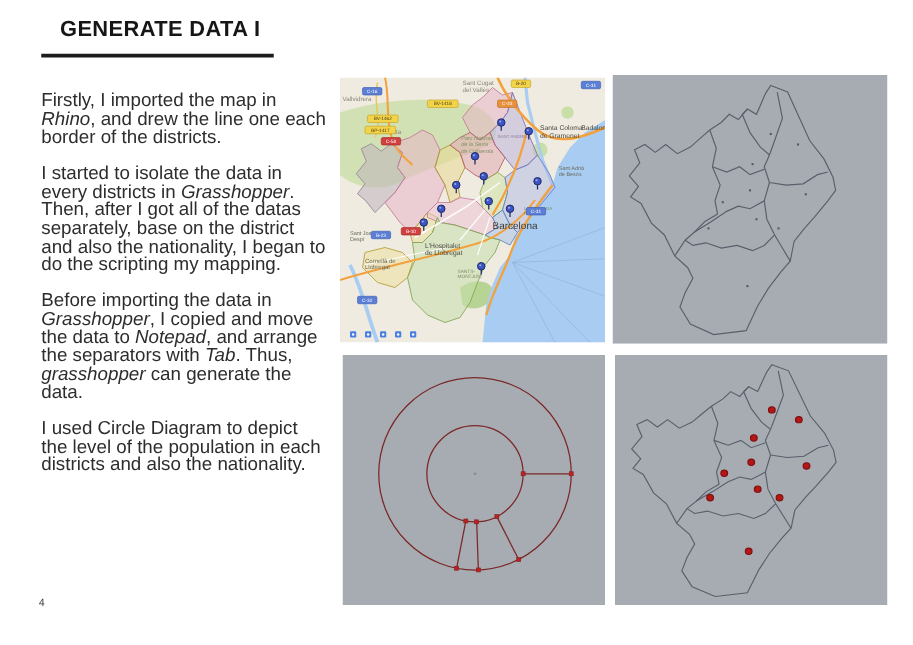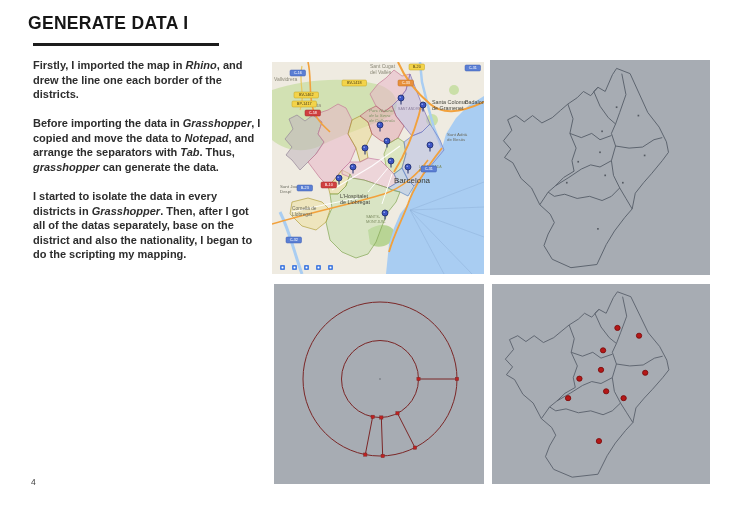--- a/index.html
+++ b/index.html
@@ -1,42 +1,43 @@
 <!DOCTYPE html>
 <html><head>
 <meta charset="utf-8">
 <style>
   html,body{margin:0;padding:0;}
   body{width:730px;height:516px;background:#ffffff;position:relative;overflow:hidden;
        font-family:"Liberation Sans",sans-serif;}
-  .title{position:absolute;left:28px;top:13px;font-size:17.5px;font-weight:bold;
+  .title{position:absolute;left:48px;top:13px;font-size:17.5px;font-weight:bold;
          color:#161616;letter-spacing:.3px;}
   .title-rule{position:absolute;left:33px;top:43px;width:186px;height:3px;background:#1c1c1c;}
-  .text-col{position:absolute;left:33px;top:58px;width:229px;font-size:11px;
-            line-height:14.6px;color:#2d2d2d;font-weight:bold;}
+  .text-col{position:absolute;left:33px;top:74px;width:229px;font-size:15px;
+            line-height:14.6px;color:#2d2d2d;}
   .text-col p{margin:0 0 14.4px 0;}
   .text-col .it{font-style:italic;}
   .panel{position:absolute;line-height:0;}
   #panel-map{left:272px;top:62px;width:212px;height:212px;}
   #panel-outline{left:490px;top:60px;width:220px;height:215px;}
   #panel-circle{left:274px;top:284px;width:210px;height:200px;}
   #panel-dots{left:492px;top:284px;width:218px;height:200px;}
   .pagenum{position:absolute;left:31px;top:477px;font-size:8.5px;color:#3d3d3d;}
   svg{display:block;}
 </style>
 </head>
 <body>
 
 <div class="title">GENERATE DATA I</div>
 <div class="title-rule"></div>
 
 <div class="text-col" id="body-text">
     <p><span>Firstly, I imported the map in </span><span class="it">Rhino</span><span>, and drew the line one each border of the districts.</span></p>
+    <p><span>I started to isolate the data in every districts in </span><span class="it">Grasshopper</span><span>. Then, after I got all of the datas separately, base on the district and also the nationality, I began to do the scripting my mapping.</span></p>
     <p><span>Before importing the data in </span><span class="it">Grasshopper</span><span>, I copied and move the data to </span><span class="it">Notepad</span><span>, and arrange the separators with </span><span class="it">Tab</span><span>. Thus, </span><span class="it">grasshopper</span><span> can generate the data.</span></p>
-    <p><span>I started to isolate the data in every districts in </span><span class="it">Grasshopper</span><span>. Then, after I got all of the datas separately, base on the district and also the nationality, I began to do the scripting my mapping.</span></p>
+    <p><span>I used Circle Diagram to depict the level of the population in each districts and also the nationality.</span></p>
   </div>
 
 <div class="panel" id="panel-map">
   <svg width="212" height="212" viewBox="0 0 212 212">
     <rect id="map-land" x="0" y="0" width="212" height="212" fill="#efebe1"></rect>
     <path fill="#cadfa8" opacity="0.8" d="M0,28 C30,18 70,14 104,22 C120,26 130,38 122,52 C100,64 70,72 48,84 C30,92 12,88 0,78 Z"></path>
     <path fill="#b8d494" d="M96,168 C108,160 120,162 124,172 C120,184 106,188 98,182 Z"></path>
     <circle cx="160" cy="58" r="6" fill="#cadfa8"></circle>
     <circle cx="182" cy="28" r="5" fill="#cadfa8"></circle>
     <path id="map-sea" d="M212,34 L196,44 L184,56 L174,72 L170,86 L160,100 L150,114 L140,128 L136,142 L128,152 L122,166 L117,182 L114,212 L212,212 Z" fill="#a9cdf2"></path>

